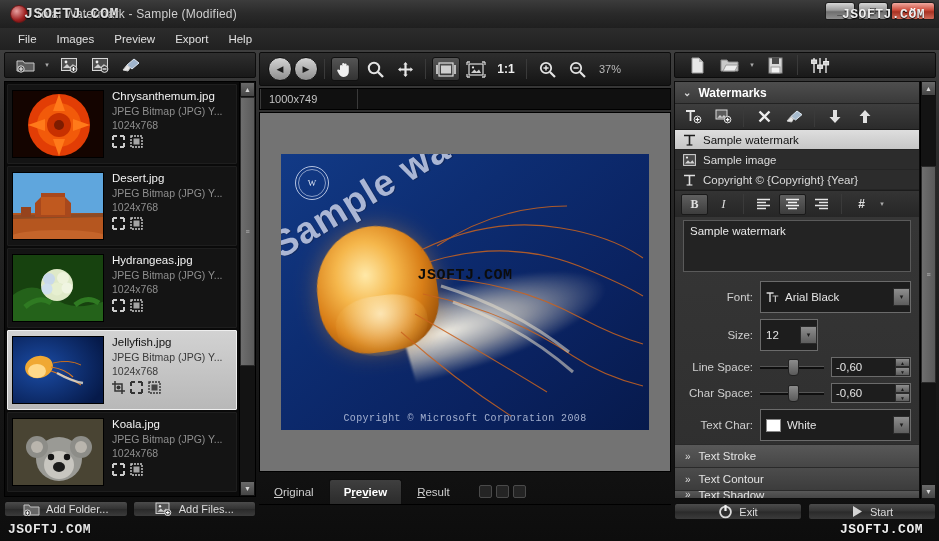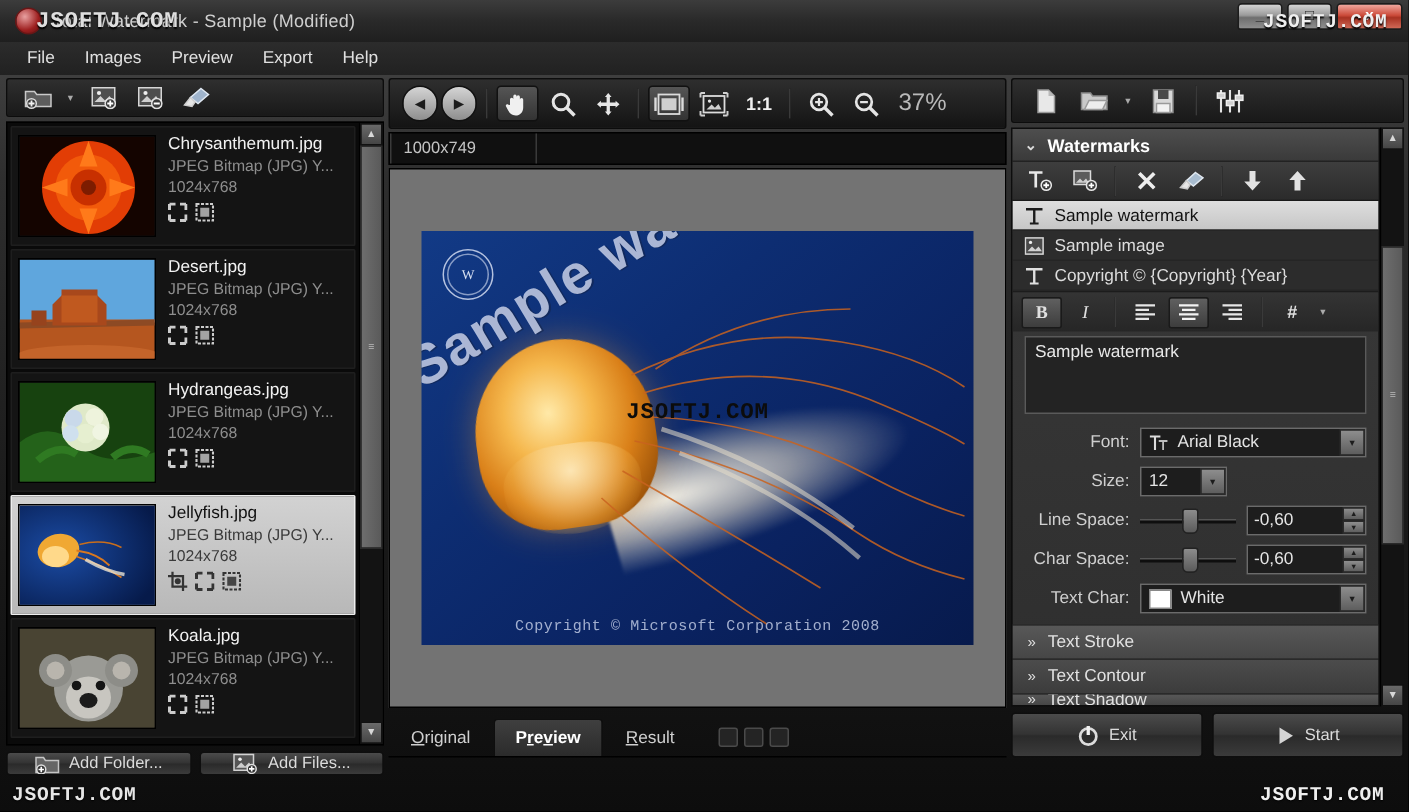--- a/index.html
+++ b/index.html
@@ -108,21 +108,21 @@
     height: 34px; display: flex; align-items: center; gap: 2px; padding: 0 8px;
     background: linear-gradient(180deg,#2e2e2e,#141414);
     border: 1px solid #0c0c0c; border-radius: 2px;
   }
   .rnd-btn {
     width: 24px; height: 24px; border-radius: 50%;
     background: linear-gradient(180deg,#d4d4d4,#8e8e8e);
     border: 1px solid #111; display: flex; align-items: center; justify-content: center;
     color: #1c1c1c; font-size: 9px;
   }
-  .zoomlabel { font-size: 16px; color: #b9b9b9; margin-left: 6px; }
+  .zoomlabel { font-size: 11px; color: #b9b9b9; margin-left: 6px; }
   .pathbar {
     height: 22px; display: flex; align-items: center; margin-top: 2px;
     background: #101010; border: 1px solid #000;
   }
   .pathbar > div { padding: 0 8px; font-size: 11px; color: #c4c4c4; height: 100%;
     display: flex; align-items: center; }
   .pb-sep { width: 1px; background: #3a3a3a; height: 16px; padding: 0 !important; }
   .canvas {
     flex: 1; margin-top: 2px; background: #737373;
     border: 1px solid #000; display: flex; align-items: center; justify-content: center;
@@ -225,21 +225,21 @@
   }
   .fmt-btn.on { background: linear-gradient(180deg,#606060,#3d3d3d); border-color: #1a1a1a; }
   .wm-textarea {
     margin: 3px 8px 6px; height: 52px; background: #232323; border: 1px solid #5a5a5a;
     color: #e8e8e8; font-size: 11.5px; padding: 4px 6px; resize: none; outline: none;
     font-family: "Liberation Sans", sans-serif;
   }
   .field-row { display: flex; align-items: center; gap: 7px; padding: 3px 8px 3px 0; }
   .field-label { width: 78px; text-align: right; font-size: 11.5px; color: #cfcfcf; flex: 0 0 auto; }
   .combo {
-    flex: 1; height: 20px; background: #1d1d1d; border: 1px solid #6b6b6b;
+    flex: 1; height: 32px; background: #1d1d1d; border: 1px solid #6b6b6b;
     display: flex; align-items: center; gap: 6px; padding: 0 0 0 5px; color: #e4e4e4; font-size: 11.5px;
   }
   .combo .arrow {
     margin-left: auto; width: 17px; height: 18px; flex: 0 0 auto;
     background: linear-gradient(180deg,#8e8e8e,#5d5d5d); border: 1px solid #2a2a2a;
     display: flex; align-items: center; justify-content: center; font-size: 7px; color: #1c1c1c;
   }
   .combo.small { flex: 0 0 auto; width: 58px; }
   .slider { flex: 1; height: 18px; position: relative; display: flex; align-items: center; }
   .slider .track { width: 100%; height: 3px; background: #0e0e0e; border-top: 1px solid #555; }

